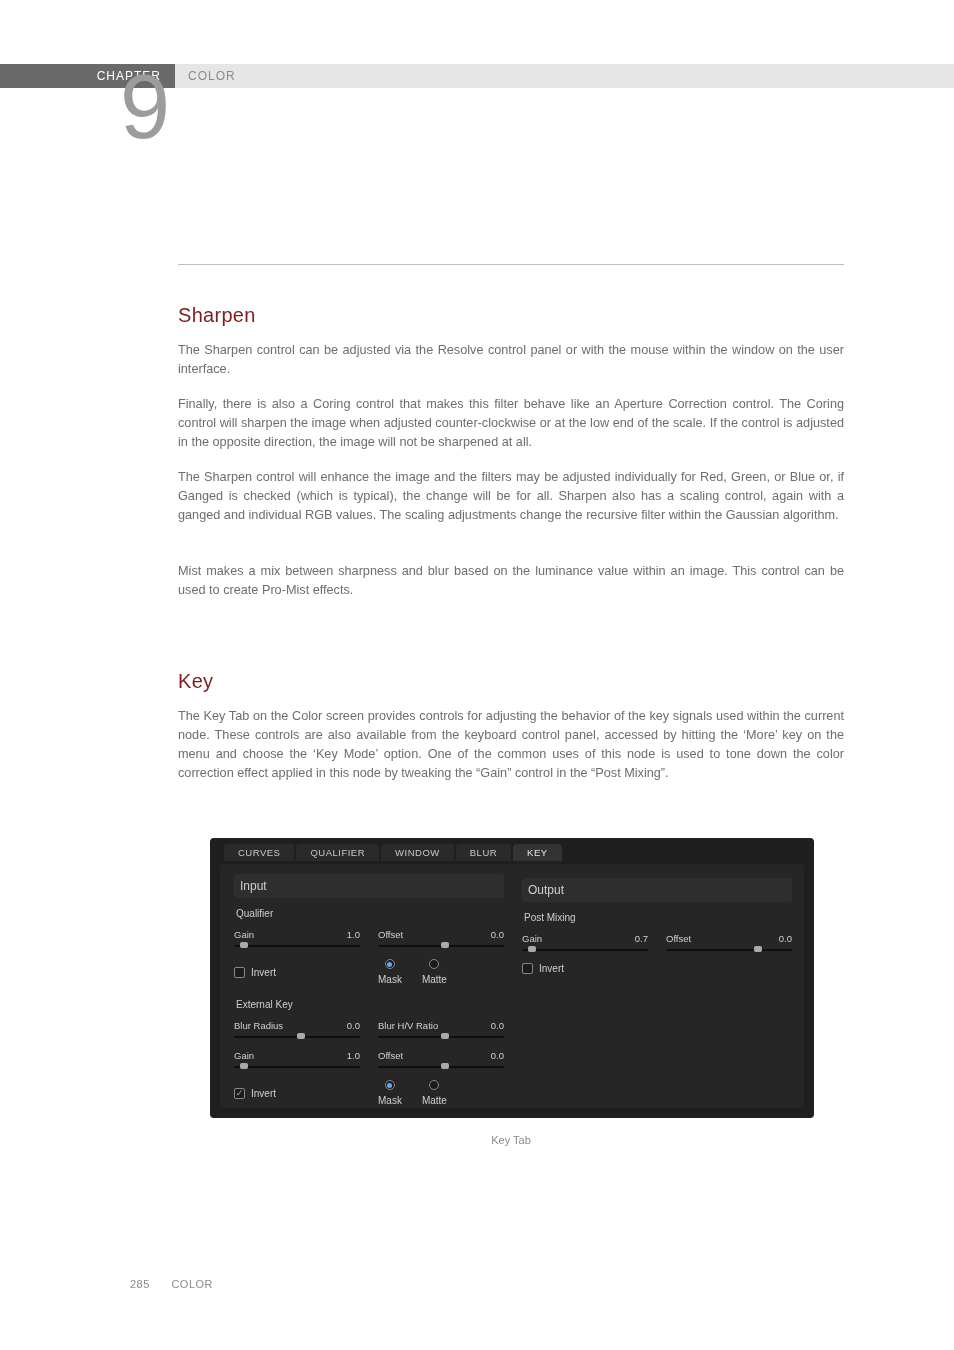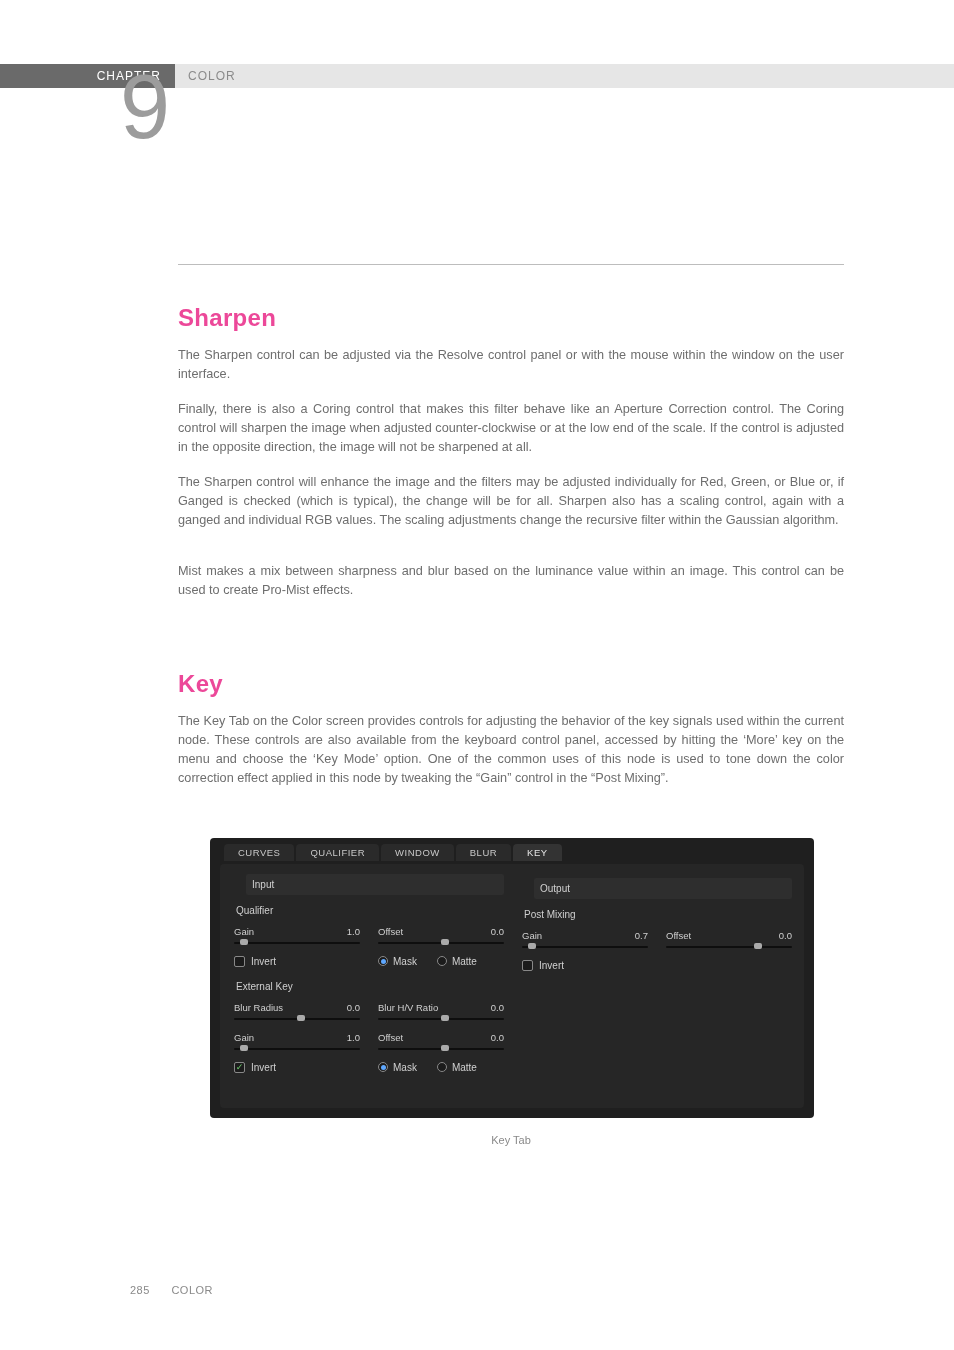--- a/index.html
+++ b/index.html
@@ -9,60 +9,60 @@
   
   .topband { position: absolute; left: 0; top: 64px; width: 954px; height: 24px; background: #e6e6e6; }
   .topband .chapter-pill { position: absolute; left: 0; top: 0; width: 175px; height: 24px; background: #6a6a6a; color: #fff; font-size: 12px; letter-spacing: 1px; display: flex; align-items: center; justify-content: flex-end; padding-right: 14px; }
   .topband .chapter-title { position: absolute; left: 188px; top: 0; height: 24px; display: flex; align-items: center; font-size: 12px; letter-spacing: 1px; color: #8b8b8b; }
   .big-9 { position: absolute; left: 120px; top: 62px; font-size: 90px; font-weight: 200; color: #9c9c9c; line-height: 1; }
 
   
   .col { position: absolute; left: 178px; width: 666px; }
   .hr { position: absolute; left: 178px; top: 264px; width: 666px; height: 1px; background: #bdbdbd; }
 
-  .h2 { font-size: 24px; color: #ec4899; font-weight: 700; letter-spacing: .3px; margin-bottom: 14px; }
+  .h2 { font-size: 20px; color: #7f1d1d; font-weight: 400; letter-spacing: .3px; margin-bottom: 14px; }
   .p  { font-size: 12.7px; line-height: 1.5; color: #6e6e6e; text-align: justify; margin-bottom: 16px; }
 
   #sec-sharpen { top: 304px; }
   #sec-mist    { top: 562px; }
   #sec-key     { top: 670px; }
 
   .caption { position: absolute; left: 178px; width: 666px; text-align: center; font-size: 11px; color: #8a8a8a; }
 
   
   .panel { position: absolute; left: 210px; top: 838px; width: 604px; height: 280px; background: #1f1f1f; border-radius: 4px; color: #bfbfbf; font-size: 10px; padding-left: 8px; }
   .tabs { position: absolute; left: 14px; top: 6px; display: flex; gap: 2px; }
   .tab { padding: 3px 14px 3px 14px; font-size: 9.5px; color: #c8c8c8; background: #2a2a2a; border-top-left-radius: 4px; border-top-right-radius: 4px; letter-spacing: .5px; }
   .tab.active { background: #333; color: #e4e4e4; }
   .panel-body { position: absolute; left: 10px; top: 26px; right: 10px; bottom: 10px; background: #262626; border-radius: 4px; }
 
   .col-l { position: absolute; left: 14px; top: 10px; width: 270px; }
   .col-r { position: absolute; left: 302px; top: 14px; width: 270px; }
 
-  .hdr { font-size: 10px; color: #d0d0d0; background: #2e2e2e; padding: 5px 6px; border-radius: 2px; margin-bottom: 10px; margin-left: 12px; }
+  .hdr { font-size: 12px; color: #d0d0d0; background: #2e2e2e; padding: 5px 6px; border-radius: 2px; margin-bottom: 10px; }
   .sub { font-size: 10px; color: #cfcfcf; margin: 4px 0 10px 2px; }
 
   .row { display: flex; gap: 18px; margin-bottom: 10px; }
   .field { flex: 1; }
   .fl { display: flex; justify-content: space-between; font-size: 9.5px; color: #d0d0d0; }
   .fl .val { color: #d0d0d0; }
   .slider { position: relative; height: 6px; margin-top: 3px; }
   .slider .track { position: absolute; left: 0; right: 0; top: 2px; height: 2px; background: #0e0e0e; border-radius: 2px; }
   .slider .knob  { position: absolute; top: -1px; width: 8px; height: 6px; background: #aaa; border-radius: 2px; }
 
   .chkrow { display: flex; align-items: center; gap: 6px; font-size: 10px; color: #d0d0d0; }
   .chk { width: 11px; height: 11px; border: 1px solid #888; border-radius: 2px; background: #1b1b1b; display: inline-flex; align-items: center; justify-content: center; }
   .chk.checked::after { content: "✓"; font-size: 9px; color: #6fd06f; line-height: 1; }
 
   .radrow { display: flex; align-items: center; gap: 20px; }
-  .rad { display: inline-flex; align-items: flex-start; gap: 5px; font-size: 10px; color: #d0d0d0; }
+  .rad { display: inline-flex; align-items: center; gap: 5px; font-size: 10px; color: #d0d0d0; flex-direction: column; }
   .rdot { width: 10px; height: 10px; border: 1px solid #888; border-radius: 50%; background: #1b1b1b; display: inline-flex; align-items: center; justify-content: center; }
   .rdot.on::after { content: ""; width: 5px; height: 5px; border-radius: 50%; background: #5fa8ff; }
 
-  .footer { position: absolute; left: 130px; bottom: 54px; font-size: 11px; color: #8a8a8a; letter-spacing: .5px; }
+  .footer { position: absolute; left: 130px; bottom: 60px; font-size: 11px; color: #8a8a8a; letter-spacing: .5px; }
   .footer .pg { margin-right: 18px; }
 </style>
 </head>
 <body>
 
 <div class="page">
 
   <div class="topband">
     <div class="chapter-pill">CHAPTER</div>
     <div class="chapter-title">COLOR</div>

